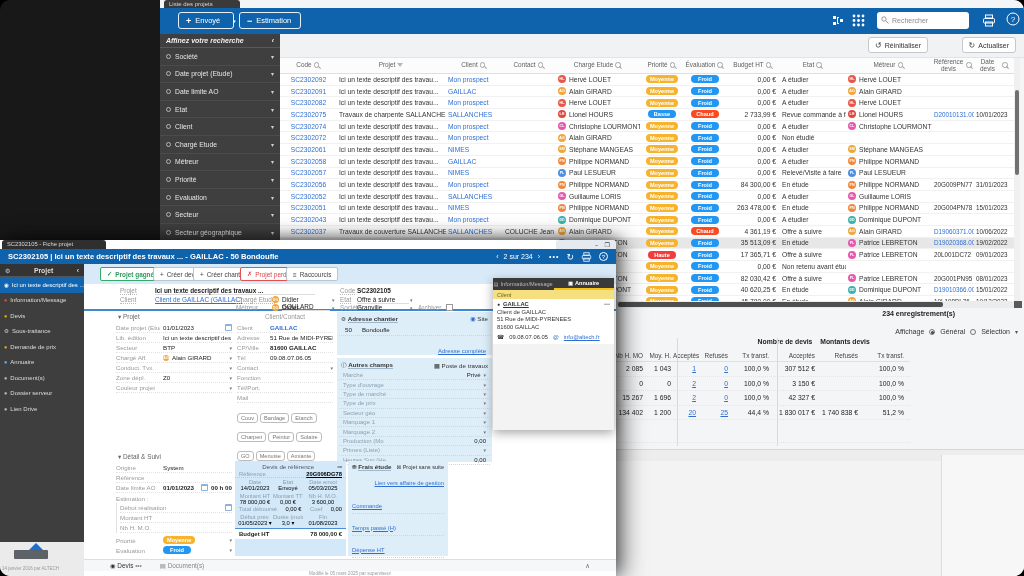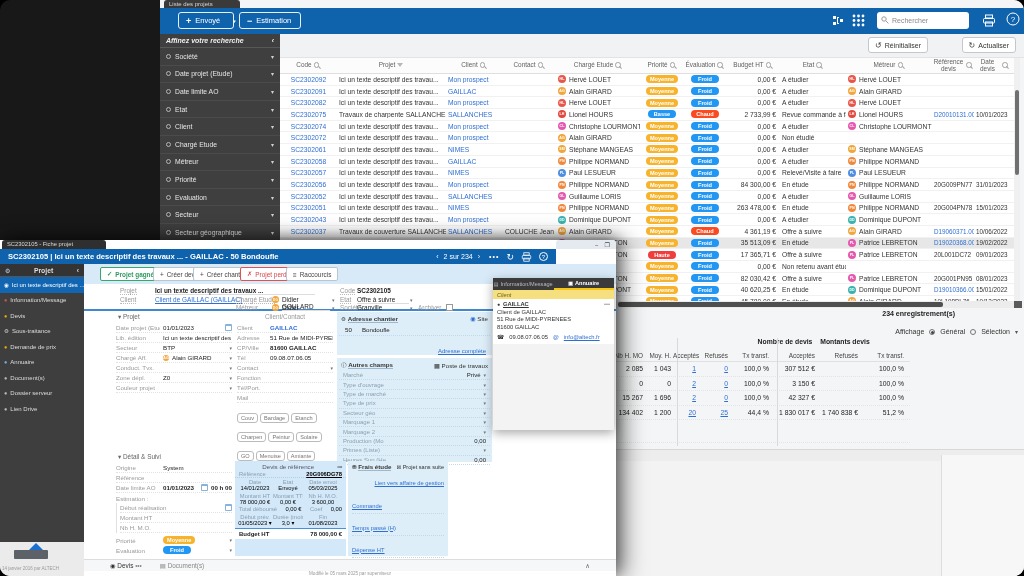--- a/index.html
+++ b/index.html
@@ -78,21 +78,21 @@
   .vsep{position:absolute;top:0;width:1px;height:108px;background:#d9d9d9;}
 
   .footbar{position:absolute;left:120px;top:449px;width:744px;height:12px;background:#ededed;border-top:1px solid #d8d8d8;}
   .footarea{position:absolute;left:120px;top:461px;width:744px;height:115px;background:#f3f3f3;}
   .footright{position:absolute;left:781px;top:455px;width:83px;height:121px;background:#f7f7f7;border-left:1px solid #ddd;}
 
   
   #fiche{position:absolute;left:0;top:240px;width:616px;height:336px;background:#fff;box-shadow:8px 0 22px rgba(0,0,0,.5),0 -2px 14px rgba(0,0,0,.4);border-radius:0 4px 0 0;}
   .fw-tab{position:absolute;left:2px;top:0;height:9px;width:104px;background:#2f2f2f;color:#d8d8d8;font-size:5.8px;line-height:9px;padding-left:5px;border-radius:3px 3px 0 0;white-space:nowrap;overflow:hidden;}
   .fw-ctrl{position:absolute;left:556px;top:0;height:9px;width:60px;background:#e4eaf0;border-radius:3px 3px 0 0;display:flex;align-items:center;justify-content:flex-end;gap:6px;padding:0 6px;color:#444;font-size:6px;}
-  .fw-blue{position:absolute;left:0;top:9px;width:556px;height:15px;background:#0f62ac;color:#fff;display:flex;align-items:center;padding:0 8px;gap:3px;}
+  .fw-blue{position:absolute;left:0;top:9px;width:616px;height:15px;background:#0f62ac;color:#fff;display:flex;align-items:center;padding:0 8px;gap:3px;}
   .fw-title{font-size:7.6px;font-weight:bold;white-space:nowrap;overflow:hidden;flex:1;}
   .pager{display:flex;align-items:center;gap:5px;font-size:7px;}
   .fw-side{position:absolute;left:0;top:24px;width:84px;height:278px;background:#3e3e3e;}
   .fw-side-head{height:13px;background:#343434;color:#ddd;font-size:6.8px;font-weight:bold;display:flex;align-items:center;justify-content:space-between;padding:0 5px;border-bottom:1px solid #555;}
   .nav-item{height:15.5px;display:flex;align-items:center;gap:3px;padding:0 4px;color:#ddd;font-size:6px;white-space:nowrap;overflow:hidden;}
   .nav-item.on{background:#1266b1;color:#fff;}
   .nav-ic{font-size:5.5px;flex:0 0 auto;}
   .fw-logo{position:absolute;left:0;top:302px;width:84px;height:34px;background:#ebebeb;}
   .logo-shape{position:absolute;left:14px;top:8px;width:34px;height:9px;background:#5d6269;border-radius:1px;}
   .logo-chev{position:absolute;left:28px;top:1px;width:0;height:0;border-left:8px solid transparent;border-right:8px solid transparent;border-bottom:8px solid #1b6fd0;}

